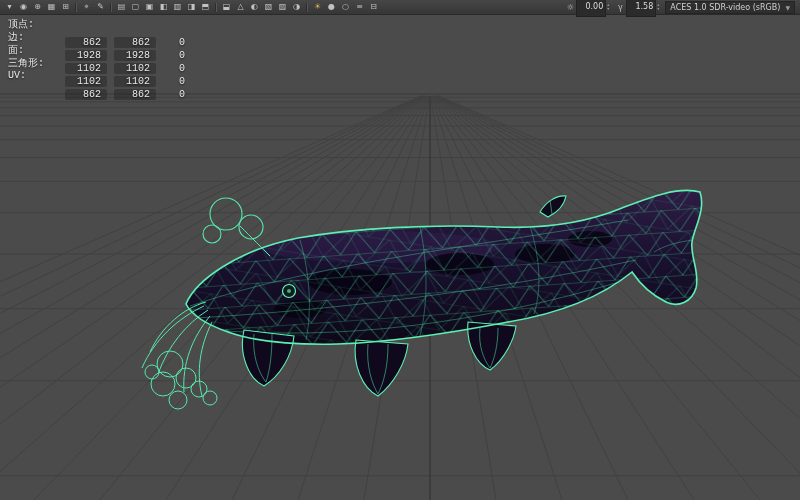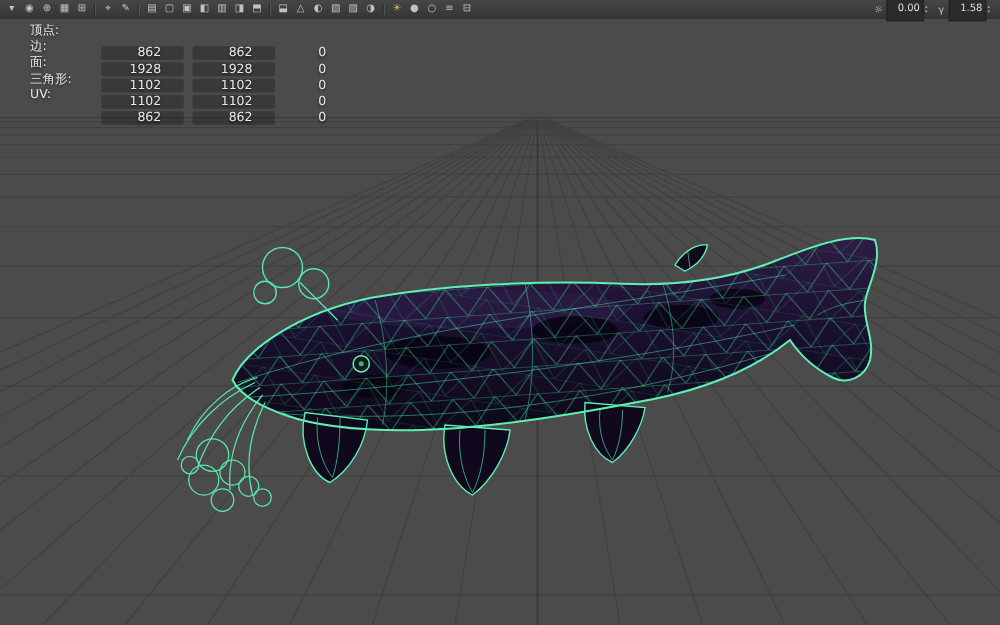--- a/index.html
+++ b/index.html
@@ -19,26 +19,26 @@
   .tb-field{display:flex;align-items:center;gap:1px;margin-right:5px;flex:0 0 auto;}
   .tb-field .fico{font-size:8px;color:#bdbdbd;width:10px;text-align:center;}
   .tb-field .val{background:#2b2b2b;border:1px solid #222;color:#ddd;font-size:8px;
                  padding:4px 2px;height:10px;line-height:10px;width:24px;text-align:right;}
   .spin{display:flex;flex-direction:column;font-size:4px;color:#9a9a9a;line-height:4px;}
   .aces{display:flex;align-items:center;background:#2e2e2e;border:1px solid #242424;color:#cfcfcf;
         font-size:8px;height:11px;line-height:11px;padding:0 4px;gap:5px;margin-right:2px;flex:0 0 auto;}
   .aces .caret{font-size:6px;color:#9a9a9a;}
 
   
-  .hud{position:absolute;top:17px;left:24px;z-index:5;font-size:10px;color:#e8e8e8;
-       text-shadow:0 1px 2px rgba(0,0,0,.65);}
+  .hud{position:absolute;top:17px;left:8px;z-index:5;font-size:10px;color:#e8e8e8;
+       text-shadow:0 1px 2px rgba(0,0,0,.65);font-family:Liberation Mono, monospace;}
   .hud-row{display:flex;height:13px;align-items:center;}
   .hud-label{width:50px;}
   .hud-v{min-width:30px;text-align:right;background:rgba(18,18,18,.30);border-radius:2px;
-         padding:0 18px;margin-left:7px;margin-top:37px;}
+         padding:0 6px;margin-left:7px;margin-top:37px;}
   .hud-v.plain{background:none;min-width:14px;margin-left:9px;}
 
   
   .viewport{position:absolute;top:14px;left:0;width:800px;height:486px;background:#4b4b4b;}
   svg{display:block;}
 </style>
 </head>
 <body>
 
 <div id="screen">
@@ -232,20 +232,24 @@
       </span>
     </div>
     <div class="tb-field">
       <span class="fico">γ</span>
       <span class="val">1.58</span>
       <span class="spin">
         <span>▴</span>
         <span>▾</span>
       </span>
     </div>
+    <div class="aces">
+      <span>ACES 1.0 SDR-video (sRGB)</span>
+      <span class="caret">▼</span>
+    </div>
   </div>
 
   <div class="hud">
     <div class="hud-row">
       <span class="hud-label">顶点:</span>
       <span class="hud-v">862</span>
       <span class="hud-v">862</span>
       <span class="hud-v plain">0</span>
     </div>
     <div class="hud-row">

